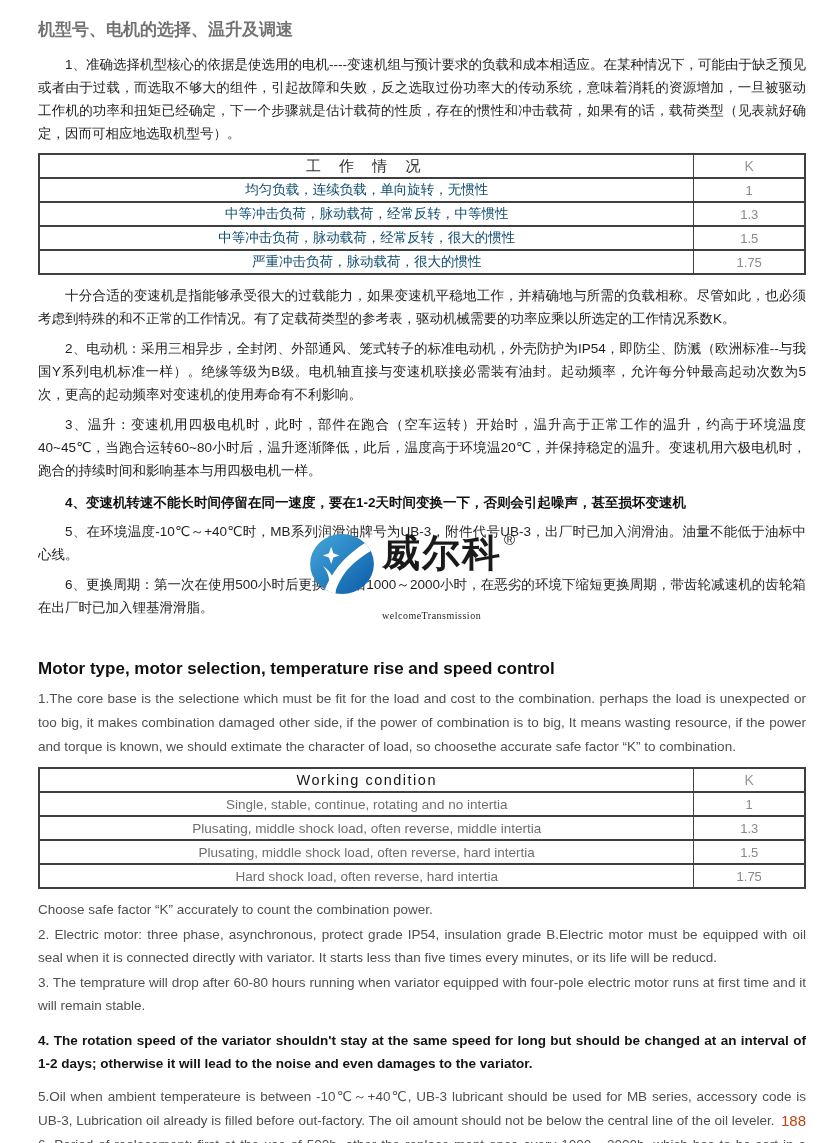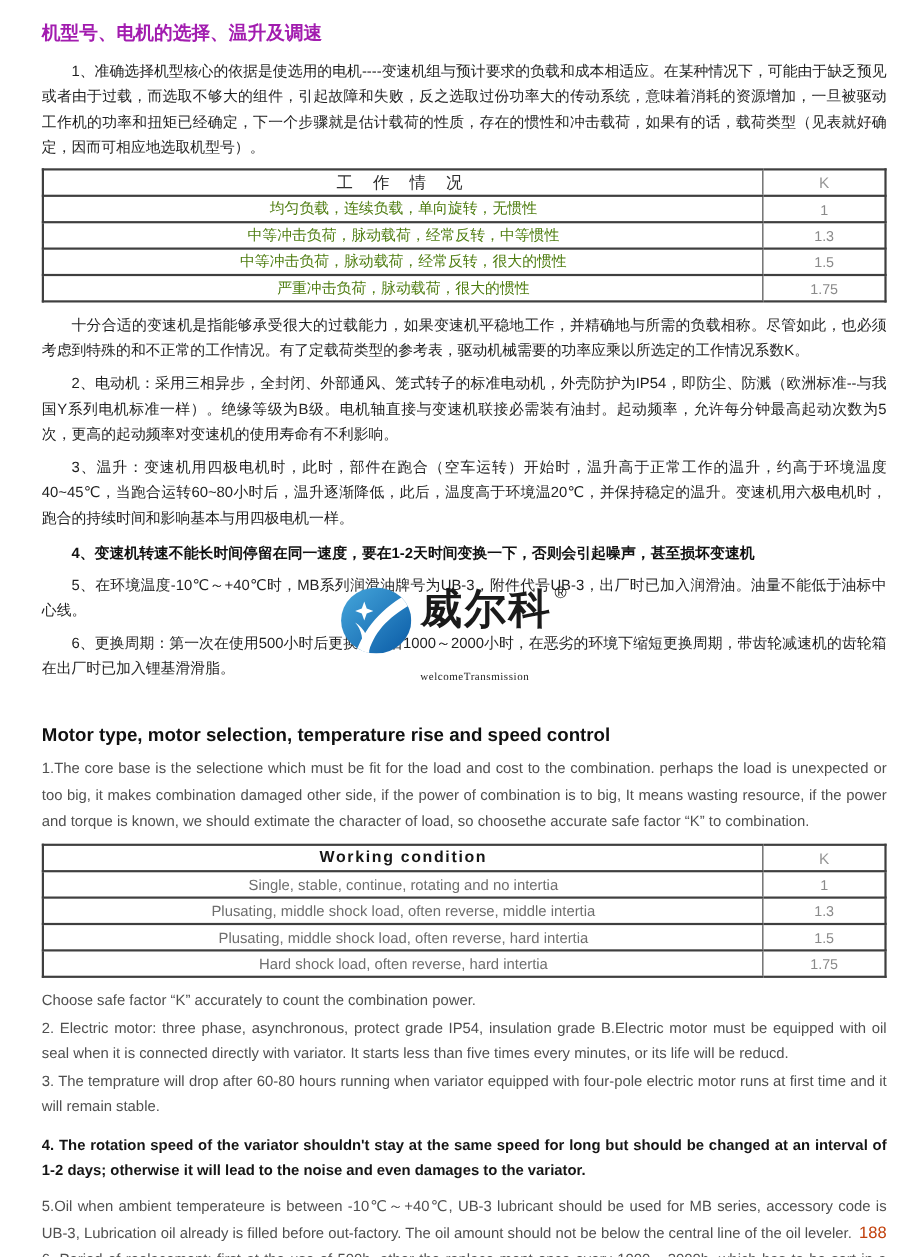--- a/index.html
+++ b/index.html
@@ -1,36 +1,36 @@
 <!DOCTYPE html>
 <html><head>
 <meta charset="utf-8">
 <style>
   html,body{margin:0;padding:0;background:#e8e8e8;}
   .page{position:relative;width:840px;height:1143px;background:#ffffff;margin:0 auto;
         font-family:"Liberation Sans","DejaVu Sans",sans-serif;color:#1f1f1f;overflow:hidden;}
   .content{padding:18px 34px 0 38px;}
 
   
-  .cn-title{font-size:17px;font-weight:bold;margin:0 0 12px 0;color:#a21caf;}
+  .cn-title{font-size:17px;font-weight:bold;margin:0 0 12px 0;color:#737373;}
   .cn-para{font-size:13.5px;line-height:23px;text-align:justify;margin:0;color:#1f1f1f;text-indent:2em;}
   .cn-para.bold{font-weight:bold;color:#111;margin-top:9px;margin-bottom:6px;}
   .cn-para.mt{margin-top:7px;}
 
   
   table.k-table{width:100%;border-collapse:collapse;margin:8px 0 9px 0;}
   table.k-table td{border:2px solid #3f3f3f;border-left-width:1px;border-right-width:1px;
                    text-align:center;height:20px;padding:1px 4px;}
   table.k-table td:first-child{border-left-width:2px;width:85.5%;}
   table.k-table td:last-child{border-right-width:2px;}
   .cn-th{font-size:15px;letter-spacing:7px;color:#2e2e2e;}
   .k-th{color:#979797;font-size:14px;}
-  .cn-cell{font-size:13.5px;color:#4d7c0f;}
+  .cn-cell{font-size:13.5px;color:#0c4a6e;}
   .k-val{color:#8a8a8a;font-size:13px;}
-  .en-th{font-size:14.5px;font-weight:bold;letter-spacing:1.5px;color:#161616;}
+  .en-th{font-size:14.5px;font-weight:normal;letter-spacing:1.5px;color:#161616;}
   .en-cell{font-size:13.5px;color:#6e6e6e;}
 
   
   .logo{position:absolute;top:534px;left:310px;display:flex;align-items:flex-start;}
   .logo-mark{width:64px;height:60px;margin-right:8px;}
   .logo-textcol{display:flex;flex-direction:column;gap:36px;}
   .logo-brandrow{display:flex;align-items:flex-start;line-height:1;}
   .logo-brand{font-size:38px;font-weight:bold;color:#1a1a1a;letter-spacing:2px;
               font-family:"DejaVu Sans","Liberation Sans",sans-serif;}
   .logo-reg{font-size:15px;color:#1a1a1a;margin-top:-2px;margin-left:2px;}

